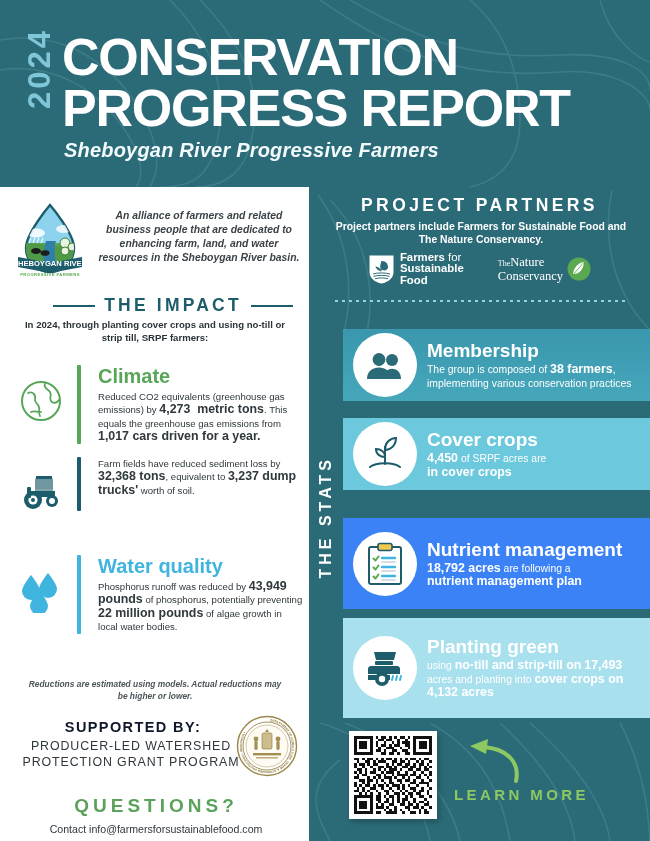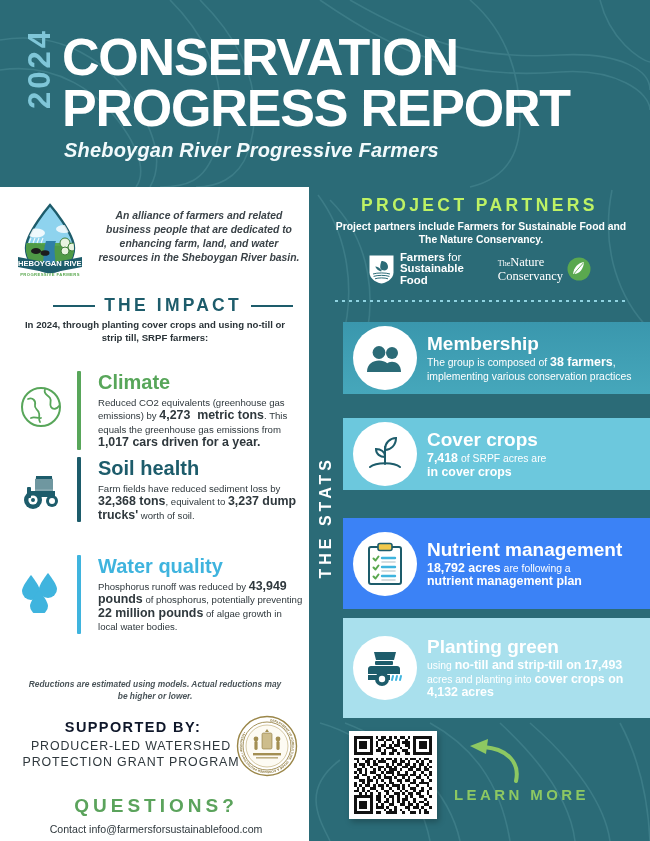--- a/index.html
+++ b/index.html
@@ -62,21 +62,21 @@
 
   .impact-item { position:absolute; left:14px; width:290px; display:flex; gap:9px; }
   .ii-icon { width:54px; flex:0 0 54px; display:flex; align-items:flex-start; justify-content:center; padding-top:14px; }
   .ii-bar { width:4px; flex:0 0 4px; border-radius:1px; }
   .ii-body { flex:1; padding-left:8px; }
   .ii-title { font-size:20px; font-weight:800; line-height:23px; margin-bottom:2px; }
   .ii-text { font-size:9.6px; line-height:13.4px; color:#2f383d; font-weight:500; }
   .ii-text b { font-weight:800; }
   .b13 { font-size:12.4px; }
 
-  .item-climate { top:184px; }
+  .item-climate { top:178px; }
   .item-soil    { top:270px; }
   .item-water   { top:368px; }
 
   .disclaimer {
     position:absolute; left:26px; top:492px; width:258px;
     text-align:center; font-style:italic; font-weight:600;
     font-size:8.4px; line-height:11.5px; color:#4a5459;
   }
 
   .supported { position:absolute; left:14px; top:532px; width:284px; }
@@ -89,21 +89,21 @@
   .wi-seal { position:absolute; left:222px; top:-4px; width:62px; height:62px; }
 
   .questions { position:absolute; left:14px; top:608px; width:284px; text-align:center;
       font-size:19px; letter-spacing:4px; font-weight:600; color:#5ba35c; }
   .contact { position:absolute; left:14px; top:636px; width:284px; text-align:center;
       font-size:10.6px; font-weight:500; color:#2f383d; }
 
   
   .partners { position:absolute; left:309px; top:187px; width:341px; height:130px; }
   .pp-title { position:absolute; left:0; top:8px; width:341px; text-align:center;
-      font-size:17.5px; letter-spacing:3.4px; font-weight:600; color:#bef264; }
+      font-size:17.5px; letter-spacing:3.4px; font-weight:600; color:#ffffff; }
   .pp-sub { position:absolute; left:22px; top:33px; width:300px; text-align:center;
       font-size:10.4px; line-height:13.2px; font-weight:700; color:#ffffff; }
   .pp-logos { position:absolute; left:0; top:60px; width:341px; height:44px;
       display:flex; align-items:center; justify-content:center; gap:34px; }
   .fsf-logo { display:flex; align-items:center; gap:5px; }
   .fsf-mark { width:27px; height:31px; }
   .fsf-words { color:#fff; font-size:11.4px; line-height:11.6px; font-weight:800; }
   .fsf-words .thin { font-weight:400; }
   .tnc-logo { display:flex; align-items:center; gap:4px; }
   .tnc-words { color:#fff; font-family:"Liberation Serif", serif; font-size:12.5px; line-height:12px; text-align:left;}
@@ -124,21 +124,21 @@
     writing-mode:vertical-rl; transform:rotate(180deg);
     font-size:16px; font-weight:800; letter-spacing:4px; color:#ffffff;
   }
   .statband { position:absolute; left:34px; width:307px; display:flex; align-items:center; }
   .sb-ico { width:84px; flex:0 0 84px; display:flex; align-items:center; justify-content:center; }
   .sb-circle { width:64px; height:64px; border-radius:50%; background:#fff; display:flex; align-items:center; justify-content:center; }
   .sb-body { flex:1; padding-right:10px; }
   .sb-title { font-size:19px; font-weight:800; color:#ffffff; line-height:21px; }
   .sb-text { font-size:10.4px; line-height:13.4px; color:#ffffff; font-weight:500; margin-top:2px; }
   .sb-text b { font-weight:800; font-size:12.4px; }
-  .band1 { top:5px;   height:72px; background:linear-gradient(180deg,#3a97ad 0%,#46a7bb 100%); }
+  .band1 { top:12px;   height:72px; background:linear-gradient(180deg,#3a97ad 0%,#46a7bb 100%); }
   .band2 { top:101px; height:72px; background:#6cc8dd; }
   .band3 { top:201px; height:91px; background:#3b82f6; }
   .band4 { top:301px; height:100px; background:#a9e0ed; }
 
   
   .qrbox { position:absolute; left:349px; top:731px; width:88px; height:88px; background:#fff;
       padding:5px; box-shadow:2px 3px 6px rgba(0,0,0,0.25); }
   .qr { width:78px; height:78px; display:block; }
   .learn { position:absolute; left:454px; top:786px; font-size:15px; letter-spacing:3.4px;
       font-weight:600; color:#8dc862; }
@@ -254,21 +254,20 @@
               <circle cx="16" cy="29" r="4.6" fill="#ffffff"></circle>
               <circle cx="16" cy="29" r="2" fill="#1d5c6b"></circle>
             <circle cx="35" cy="30" r="6"></circle>
               <circle cx="35" cy="30" r="3" fill="#ffffff"></circle>
             <rect x="10" y="16" width="4" height="11" rx="1"></rect>
           </g>
         </svg>
       </div>
       <div class="ii-bar" style="background:#1d5c6b"></div>
       <div class="ii-body">
-        <div class="ii-title" style="color:#1d5c6b">Soil health</div>
         <div class="ii-text">Farm fields have reduced sediment loss by <b class="b13">32,368 tons</b>, equivalent to <b class="b13">3,237 dump trucks'</b> worth of soil.</div>
       </div>
     </div>
 
     <div class="impact-item item-water">
       <div class="ii-icon">
         <svg width="46" height="44" viewBox="0 0 46 44">
           <g fill="#3fb4de">
             <path d="M13 6 C13 6 4 17 4 22 a9 9 0 0 0 18 0 C22 17 13 6 13 6Z"></path>
             <path d="M30 4 C30 4 21 15 21 20 a9 9 0 0 0 18 0 C39 15 30 4 30 4Z"></path>
@@ -387,21 +386,21 @@
               <path d="M21 30 L21 13"></path>
               <path d="M21 15 C21 9 26 4 32 4 C32 11 27 16 21 16Z" fill="#ffffff"></path>
               <path d="M21 22 C21 18 17 15 12 15 C12 20 16 23 21 23Z" fill="#ffffff"></path>
               <path d="M6 33 C12 28 30 28 36 33"></path>
             </g>
           </svg>
         </div>
       </div>
       <div class="sb-body">
         <div class="sb-title">Cover crops</div>
-        <div class="sb-text"><b>7,418</b> of SRPF acres are<br><b>in cover crops</b></div>
+        <div class="sb-text"><b>4,450</b> of SRPF acres are<br><b>in cover crops</b></div>
       </div>
     </div>
 
     <div class="statband band3">
       <div class="sb-ico">
         <div class="sb-circle">
           <svg width="38" height="44" viewBox="0 0 38 44">
             <rect x="3" y="5" width="32" height="37" rx="2" fill="#ffffff" stroke="#1d5c6b" stroke-width="2"></rect>
             <rect x="12" y="1.5" width="14" height="7" rx="2" fill="#f2c94c" stroke="#1d5c6b" stroke-width="1.6"></rect>
             <g stroke="#3fb4de" stroke-width="2.4" stroke-linecap="round">

